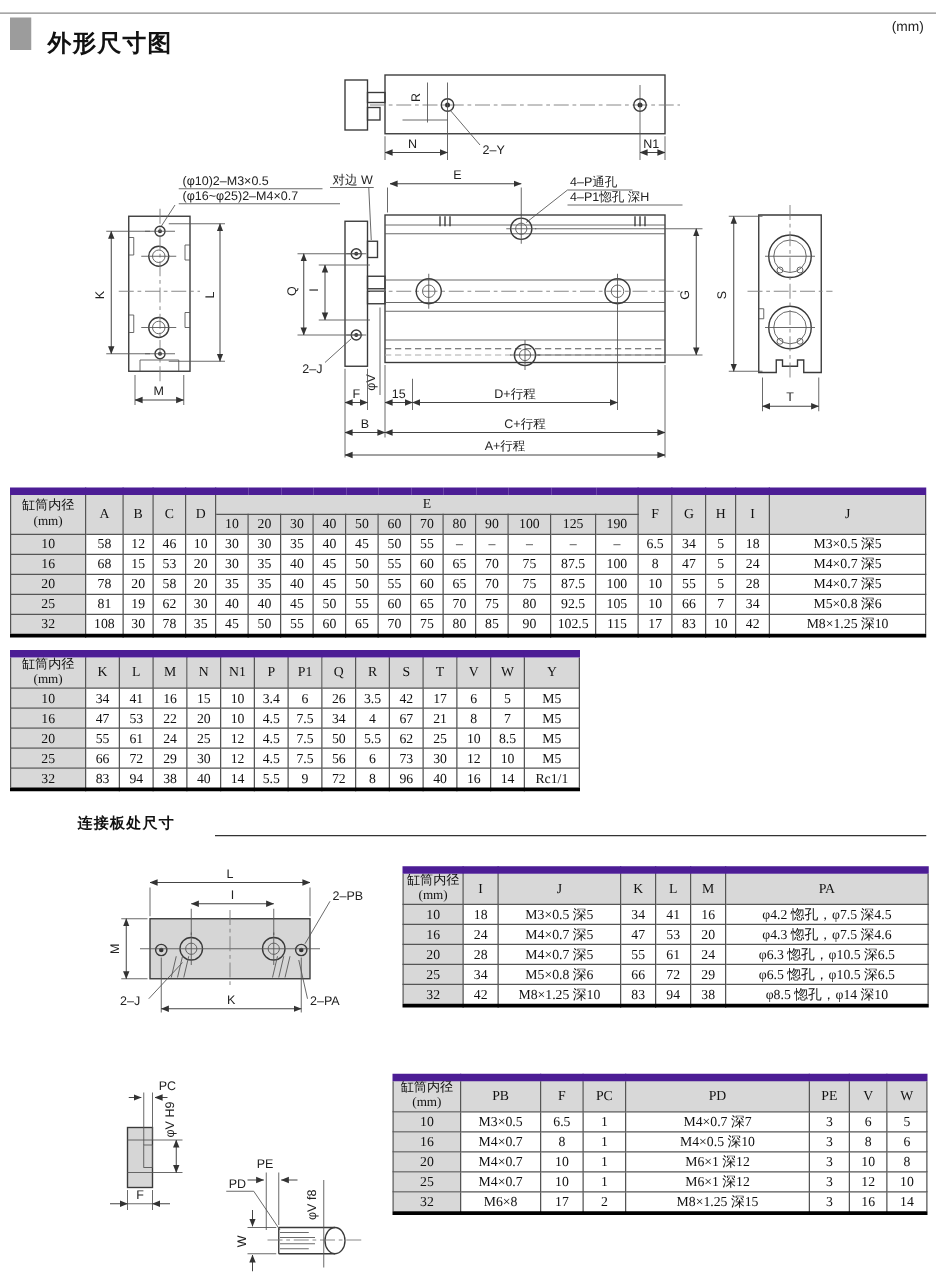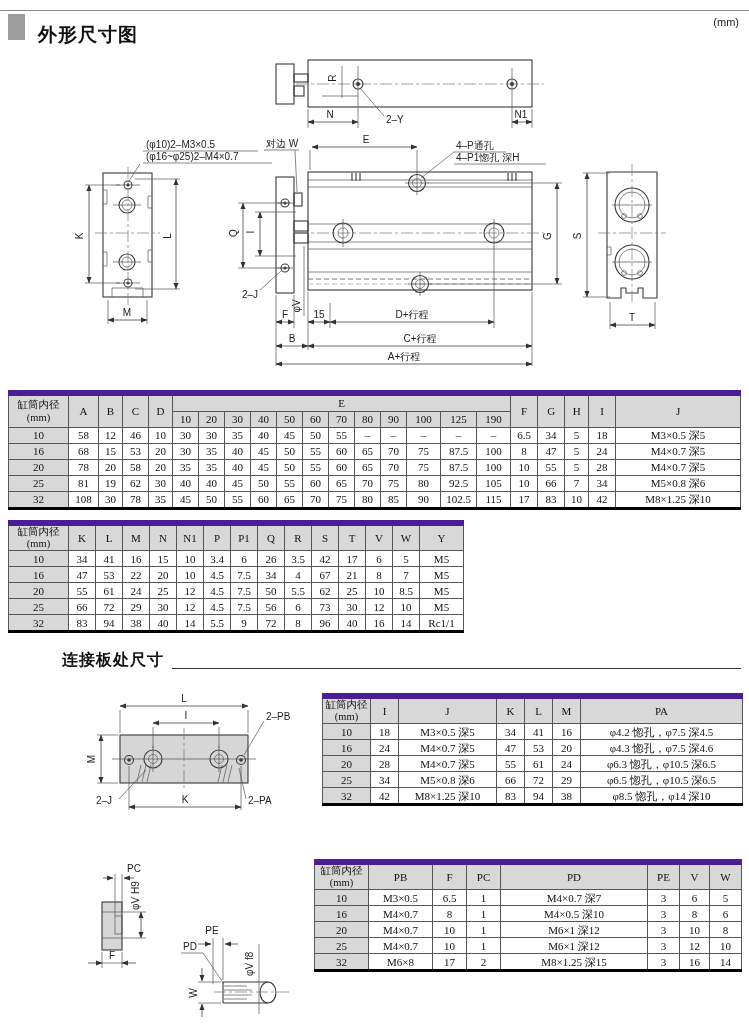--- a/index.html
+++ b/index.html
@@ -2,21 +2,21 @@
 <html><head>
 <meta charset="utf-8">
 <style>
   html,body{margin:0;padding:0;background:#ffffff;}
   .page{position:relative;width:749px;height:1026px;background:#ffffff;overflow:hidden;
         font-family:"Liberation Sans",sans-serif;color:#111;}
   .top-rule{position:absolute;left:0;top:10px;width:749px;height:1px;background:#8a8a8a;}
   .hdr-block{position:absolute;left:8px;top:14px;width:17px;height:26px;background:#9c9c9c;}
   .page-title{position:absolute;left:38px;top:22px;margin:0;font-size:19px;font-weight:bold;letter-spacing:1px;}
   .unit-label{position:absolute;right:10px;top:16px;font-size:11px;color:#222;}
-  .sec2-title{position:absolute;left:62px;top:650px;margin:0;font-size:16px;font-weight:bold;letter-spacing:1px;}
+  .sec2-title{position:absolute;left:62px;top:650px;margin:0;font-size:12px;font-weight:bold;letter-spacing:1px;}
   .sec2-line{position:absolute;left:172px;top:668px;width:569px;height:1px;background:#333;}
   svg{position:absolute;overflow:visible;}
   #svg-main{left:0;top:52px;}
   #svg-plate{left:60px;top:690px;}
   #svg-small{left:60px;top:850px;}
   .ln{fill:none;stroke:#3a3a3a;stroke-width:1.1;}
   .fillg{fill:#d6d6d6;stroke:#3a3a3a;stroke-width:1.1;}
   .thin{fill:none;stroke:#555;stroke-width:0.7;}
   .cl{fill:none;stroke:#777;stroke-width:0.7;stroke-dasharray:12 3 3 3;}
   .hid{fill:none;stroke:#555;stroke-width:0.8;stroke-dasharray:5 3;}

